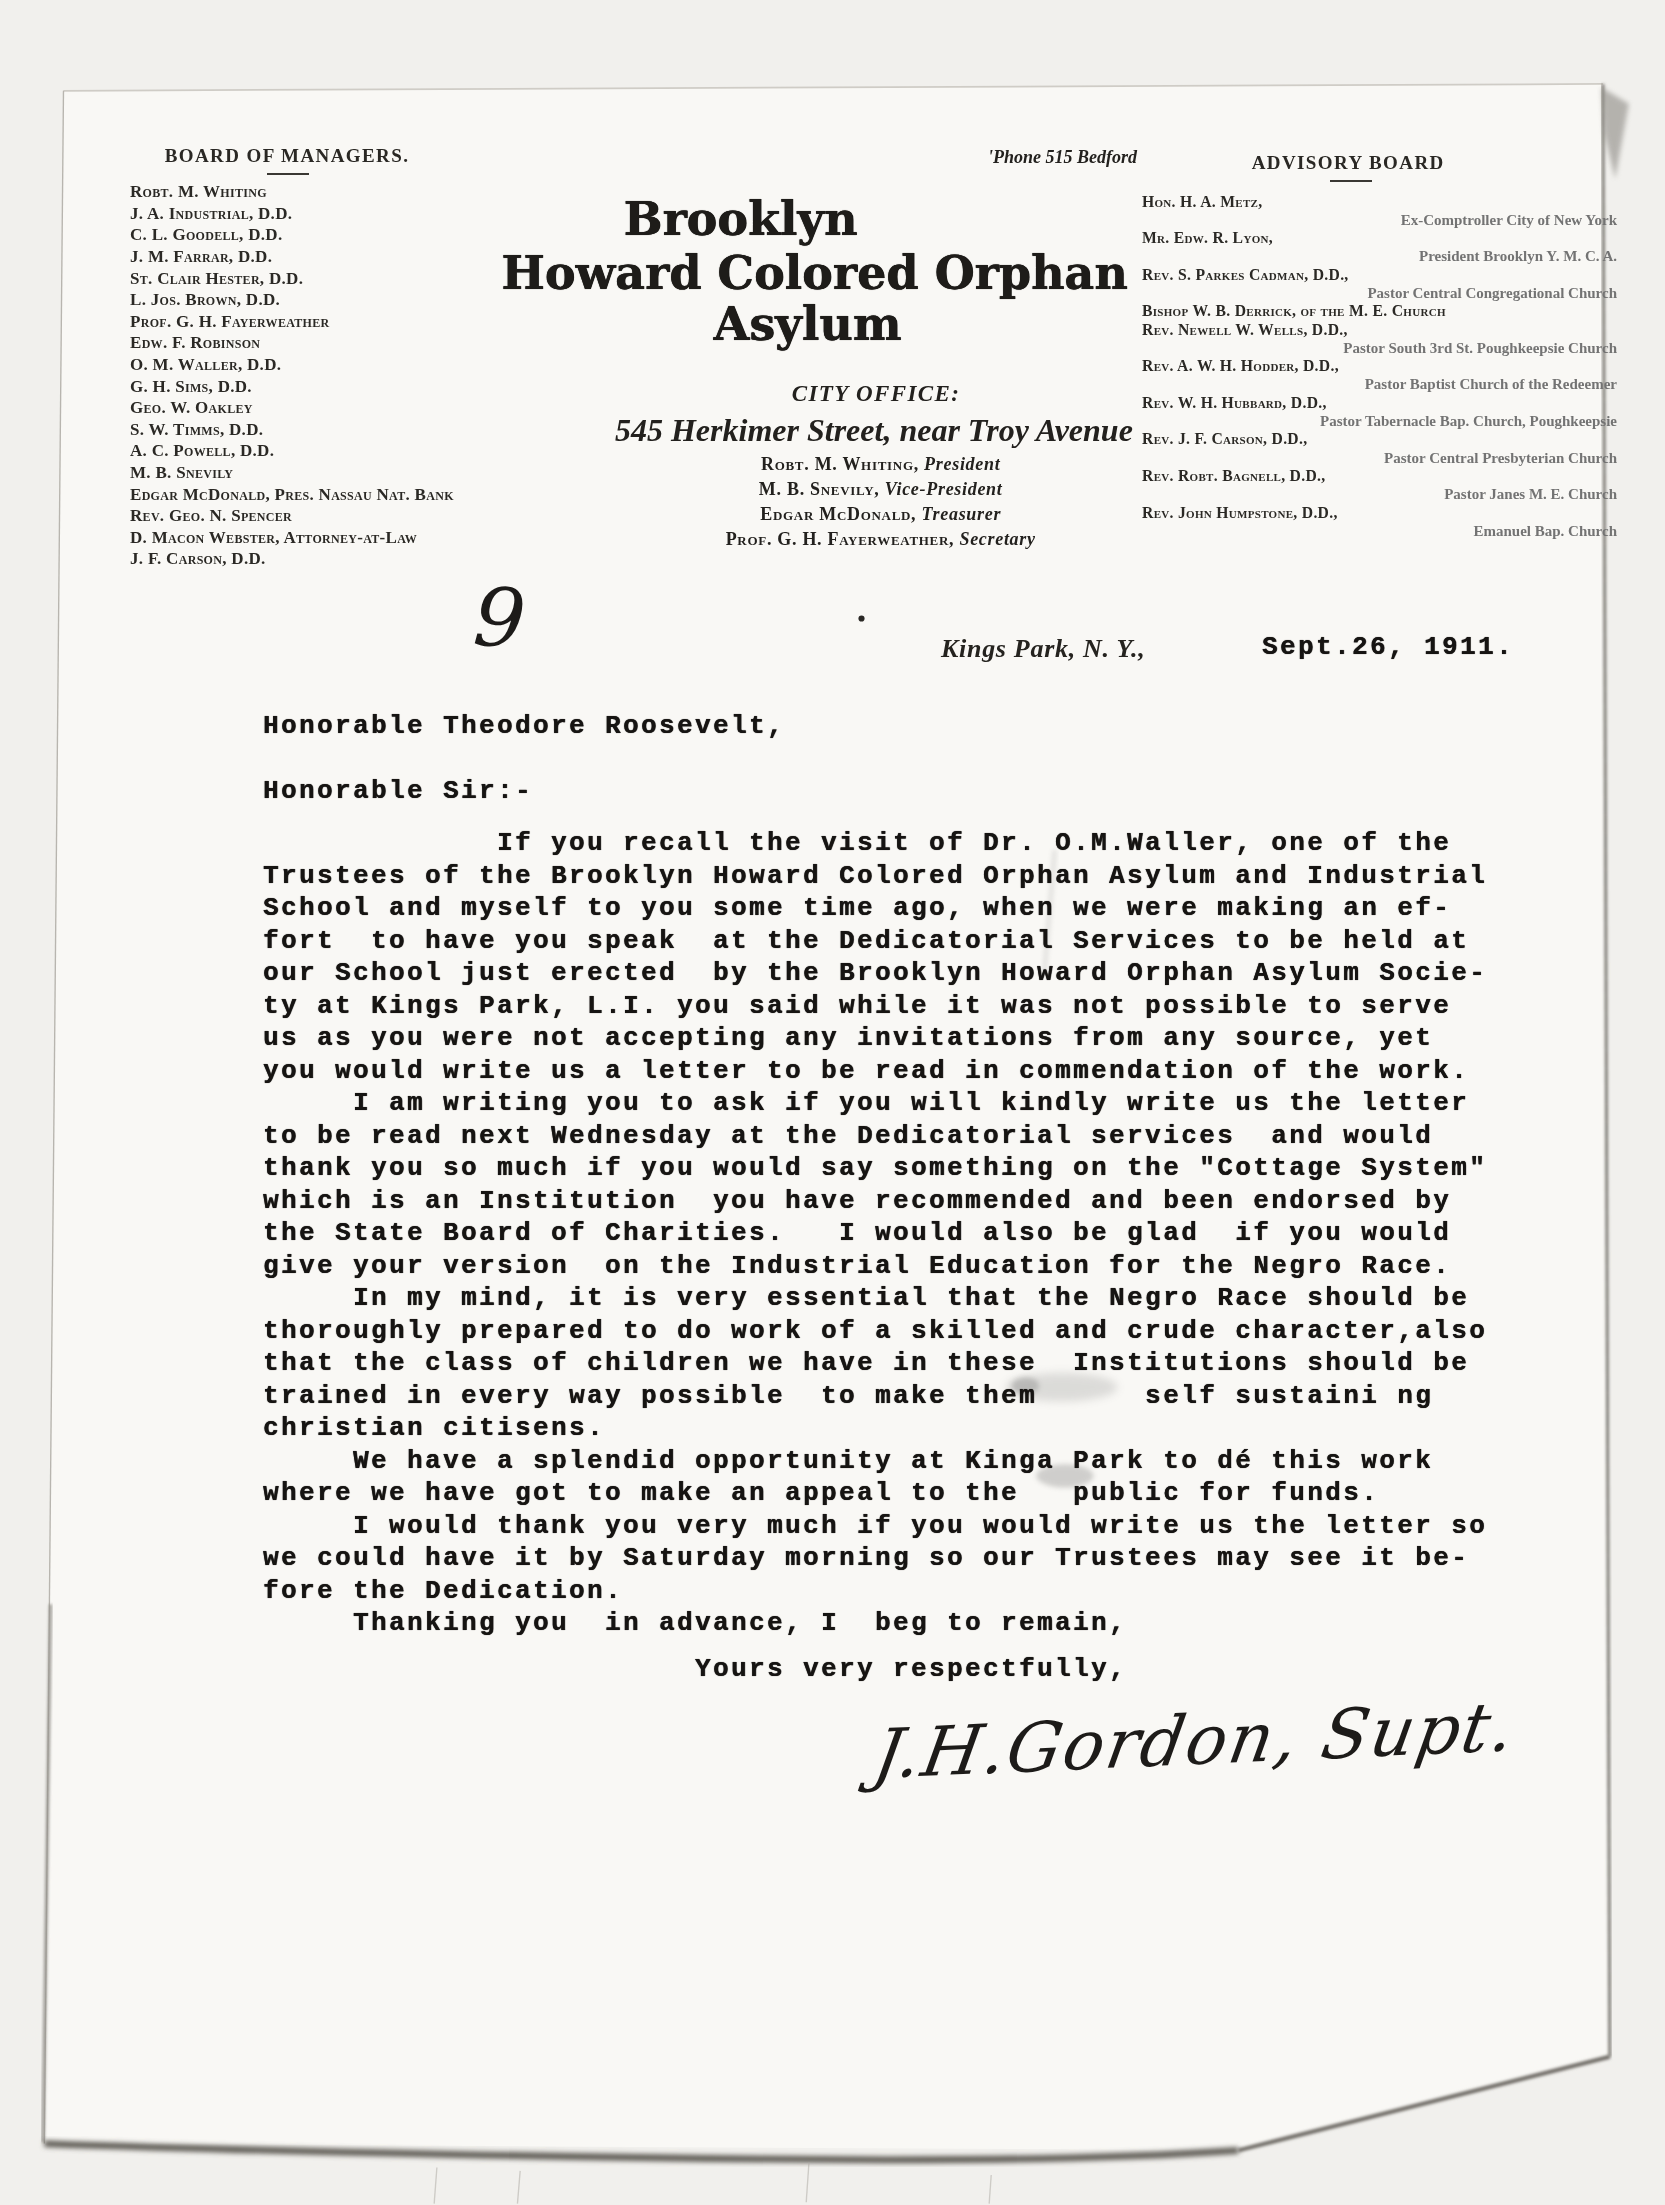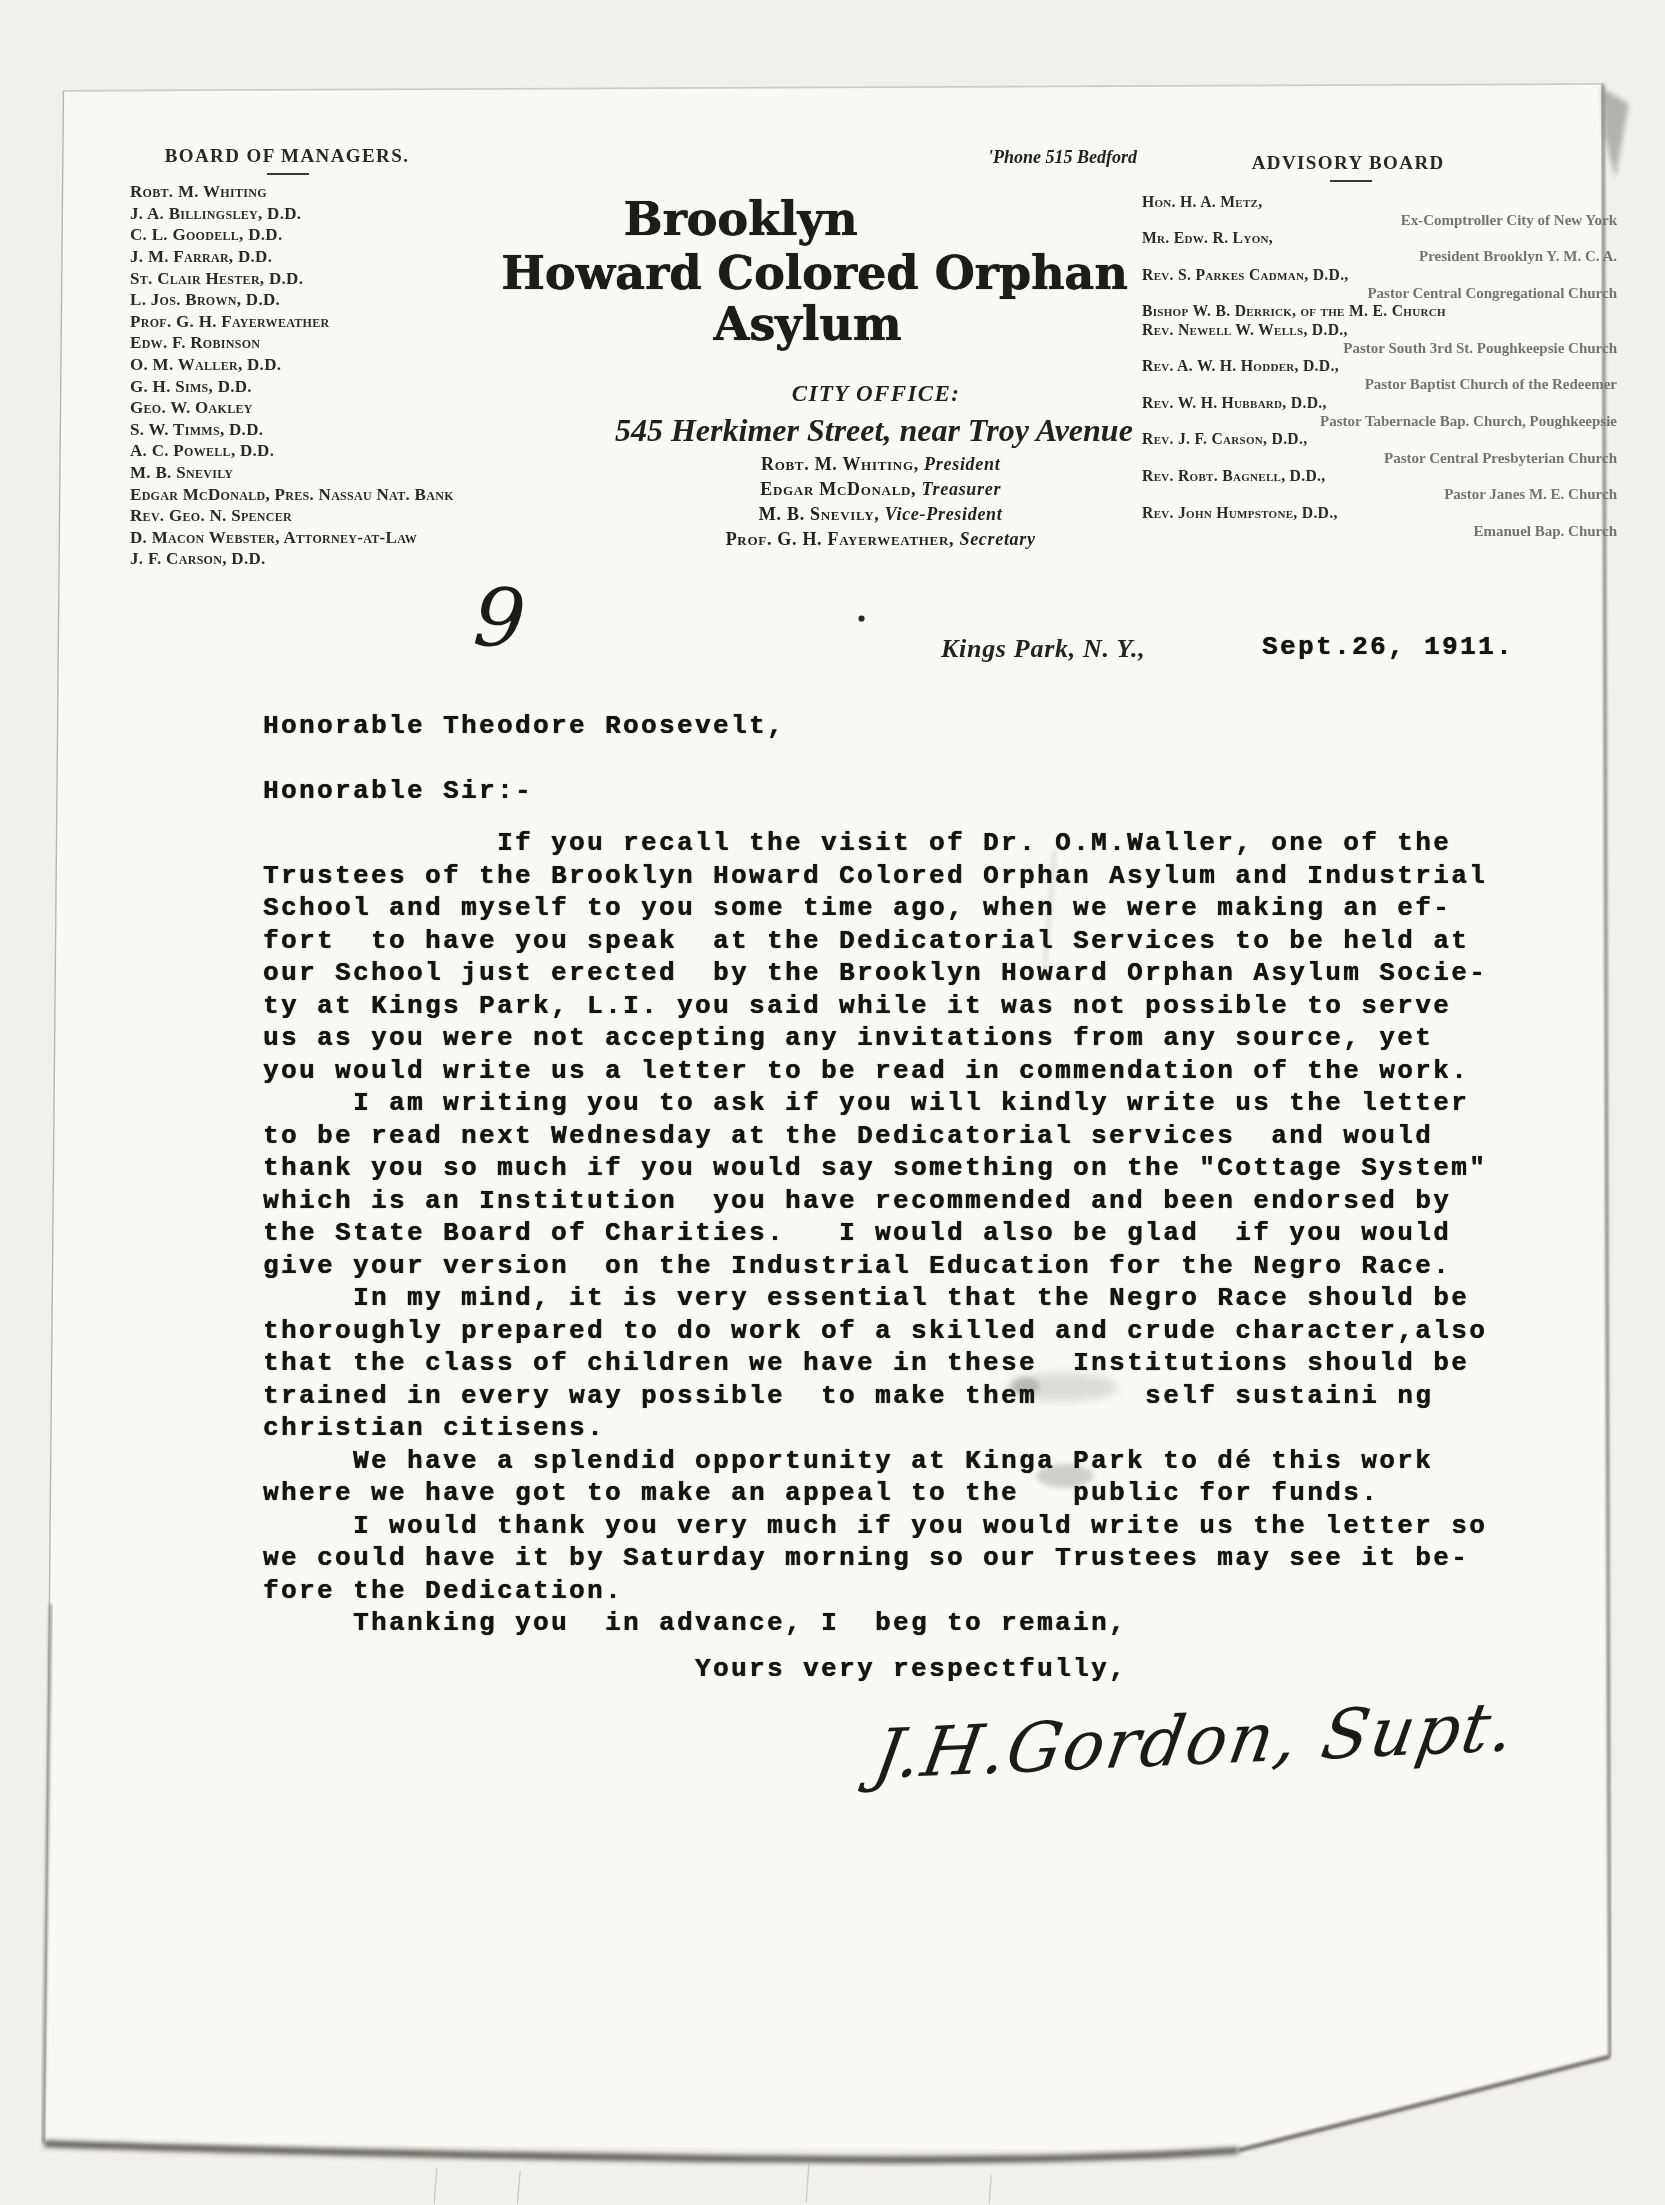--- a/index.html
+++ b/index.html
@@ -100,21 +100,21 @@
       <path d="M1545,1245 C1540,1310 1534,1370 1530,1425" stroke="#6f6f6f" stroke-width="4" fill="none" opacity=".28" filter="url(#b4)"></path>
     </g>
   </svg>
 
   <div class="content">
 
     <div class="abs board-col">
       <div class="col-title">BOARD OF MANAGERS.</div>
       <div class="rule"></div>
       <div class="member">Robt. M. Whiting</div>
-      <div class="member">J. A. Billingsley, D.D.</div>
+      <div class="member">J. A. Industrial, D.D.</div>
       <div class="member">C. L. Goodell, D.D.</div>
       <div class="member">J. M. Farrar, D.D.</div>
       <div class="member">St. Clair Hester, D.D.</div>
       <div class="member">L. Jos. Brown, D.D.</div>
       <div class="member">Prof. G. H. Fayerweather</div>
       <div class="member">Edw. F. Robinson</div>
       <div class="member">O. M. Waller, D.D.</div>
       <div class="member">G. H. Sims, D.D.</div>
       <div class="member">Geo. W. Oakley</div>
       <div class="member">S. W. Timms, D.D.</div>
@@ -128,22 +128,22 @@
 
     <div class="abs center-col">
       <div class="abs cline phone">'Phone 515 Bedford</div>
       <div class="abs cline org org1">Brooklyn</div>
       <div class="abs cline org org2">Howard Colored Orphan</div>
       <div class="abs cline org org3">Asylum</div>
       <div class="abs cline city">CITY OFFICE:</div>
       <div class="abs cline address">545 Herkimer Street, near Troy Avenue</div>
       <div class="officers">
         <div class="officer"><span class="nm">Robt. M. Whiting,</span> <span class="role">President</span></div>
+        <div class="officer"><span class="nm">M. B. Snevily,</span> <span class="role">Vice-President</span></div>
         <div class="officer"><span class="nm">Edgar McDonald,</span> <span class="role">Treasurer</span></div>
-        <div class="officer"><span class="nm">M. B. Snevily,</span> <span class="role">Vice-President</span></div>
         <div class="officer"><span class="nm">Prof. G. H. Fayerweather,</span> <span class="role">Secretary</span></div>
       </div>
     </div>
 
     <div class="abs advisory-col">
       <div class="col-title">ADVISORY BOARD</div>
       <div class="rule"></div>
       <div class="adv-entry">
         <div class="adv-name">Hon. H. A. Metz,</div>
         <div class="adv-aff">Ex-Comptroller City of New York</div>

